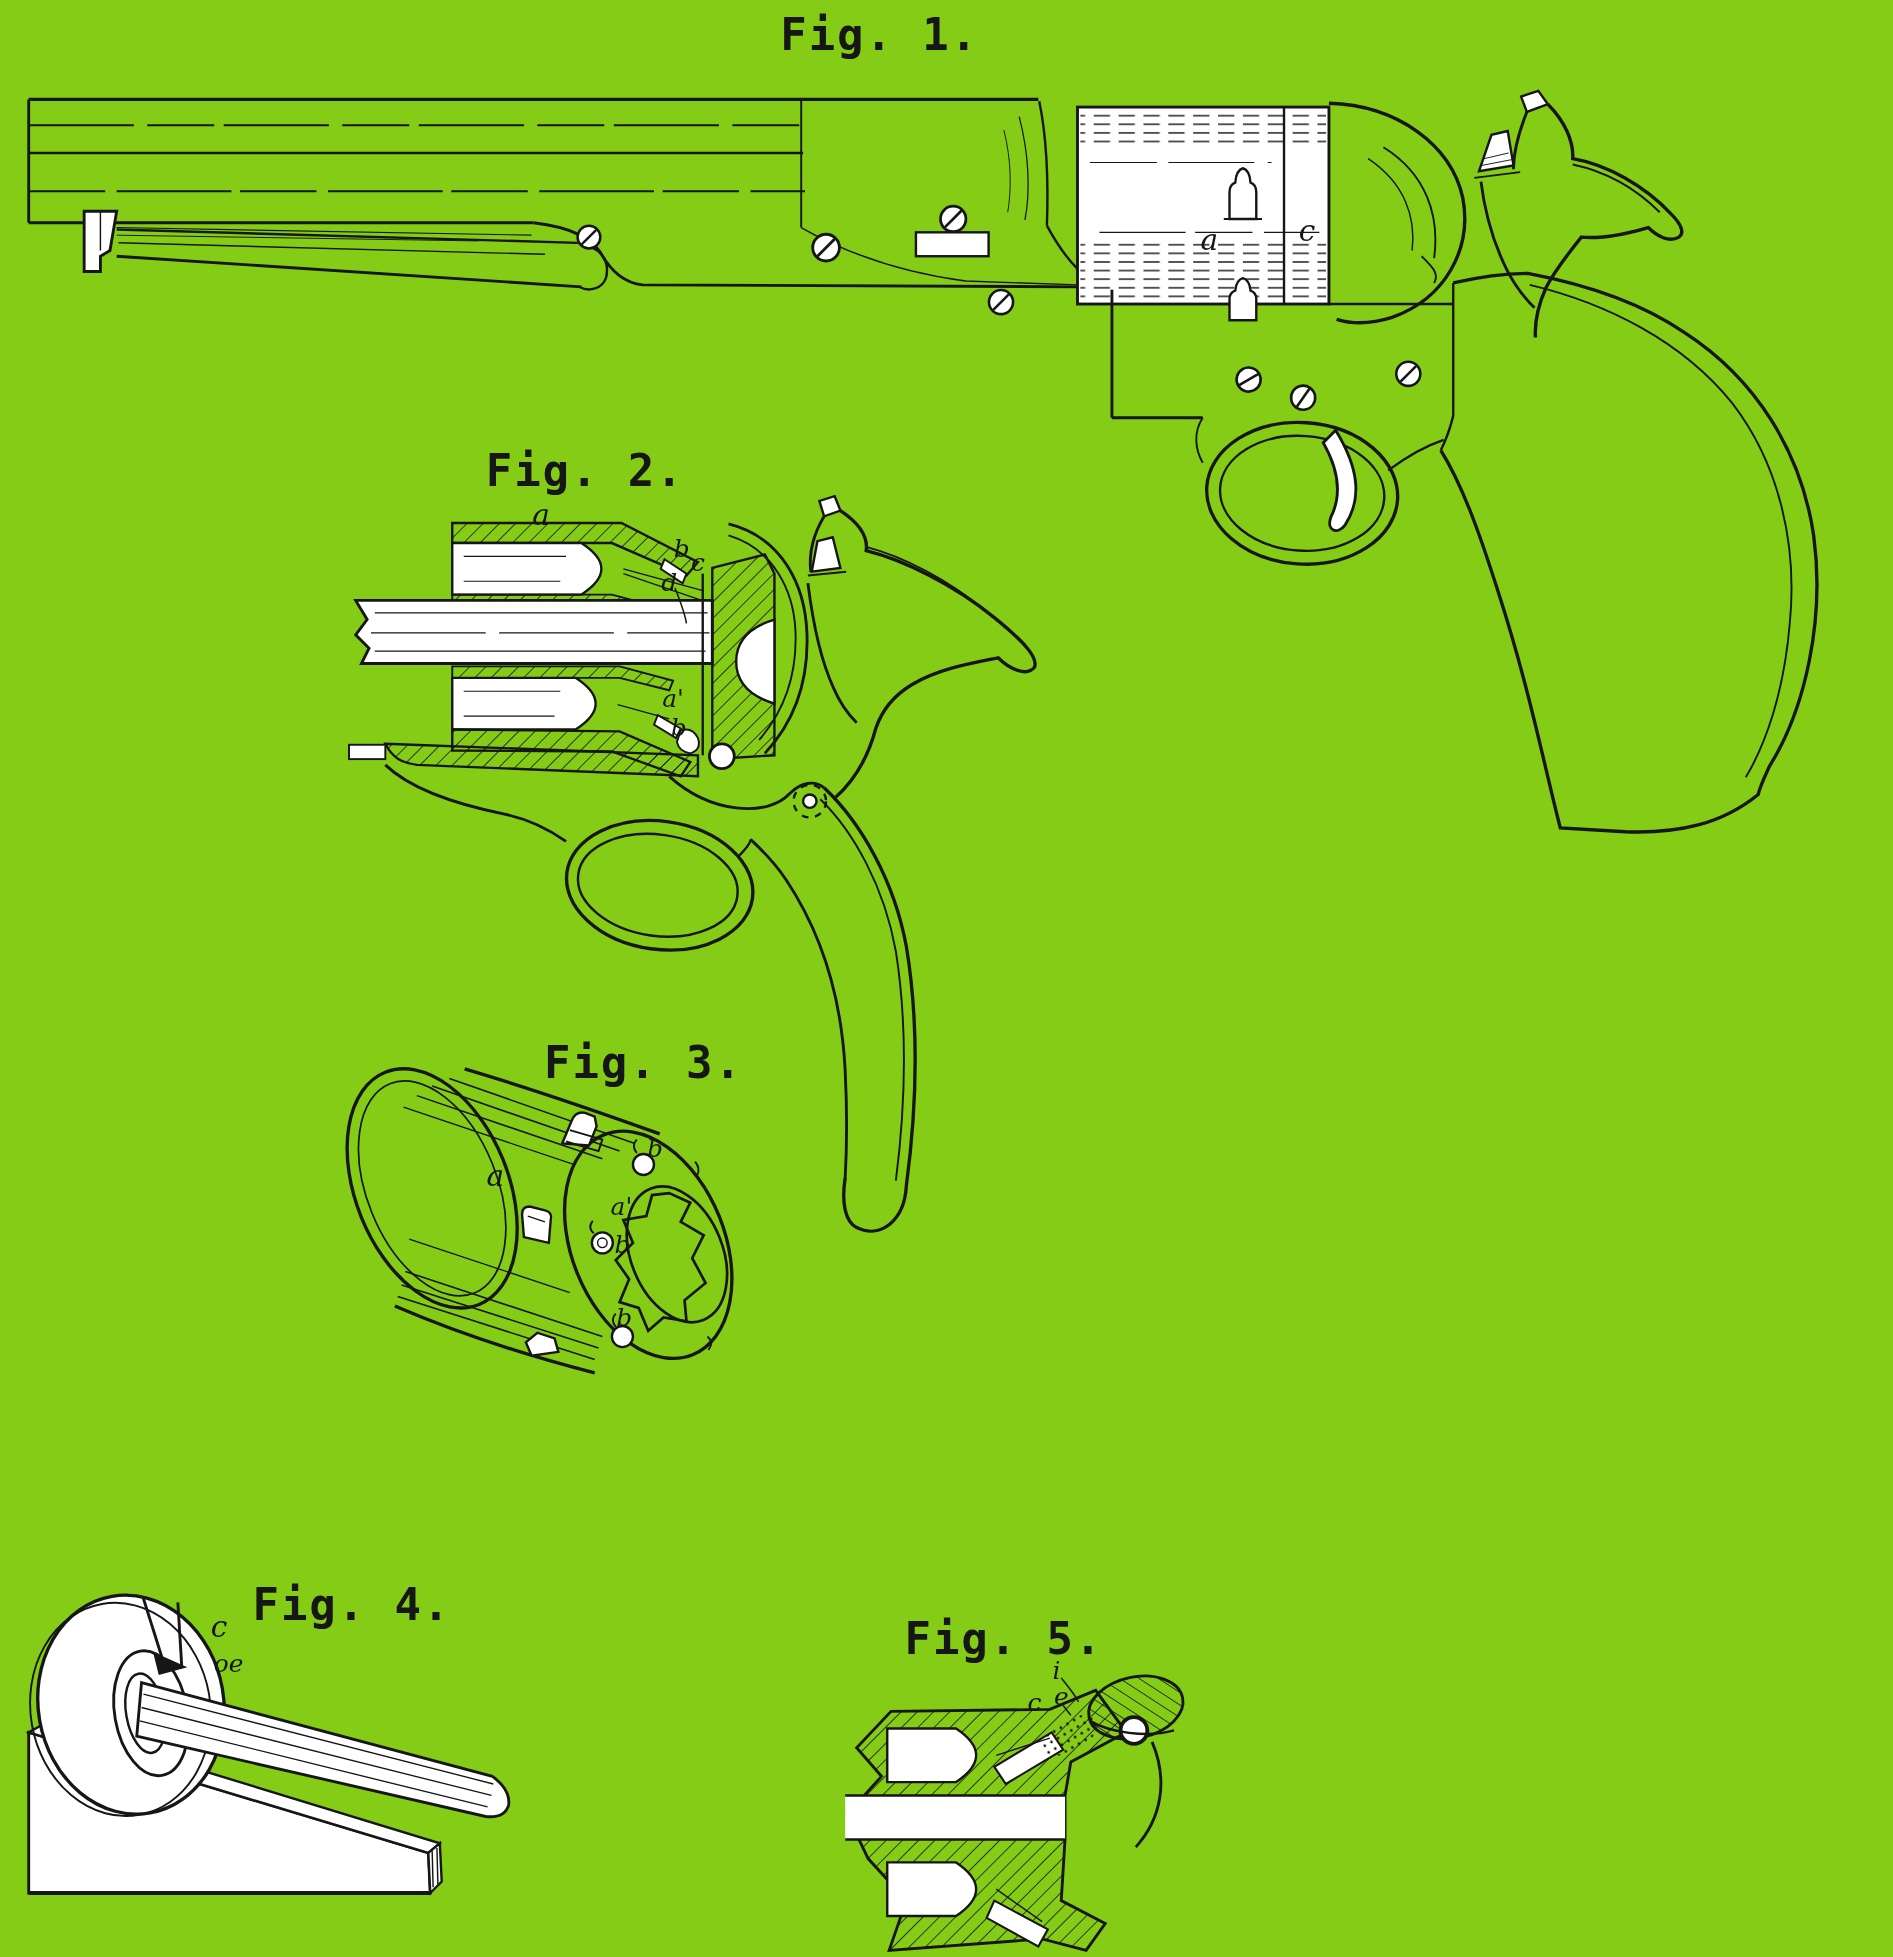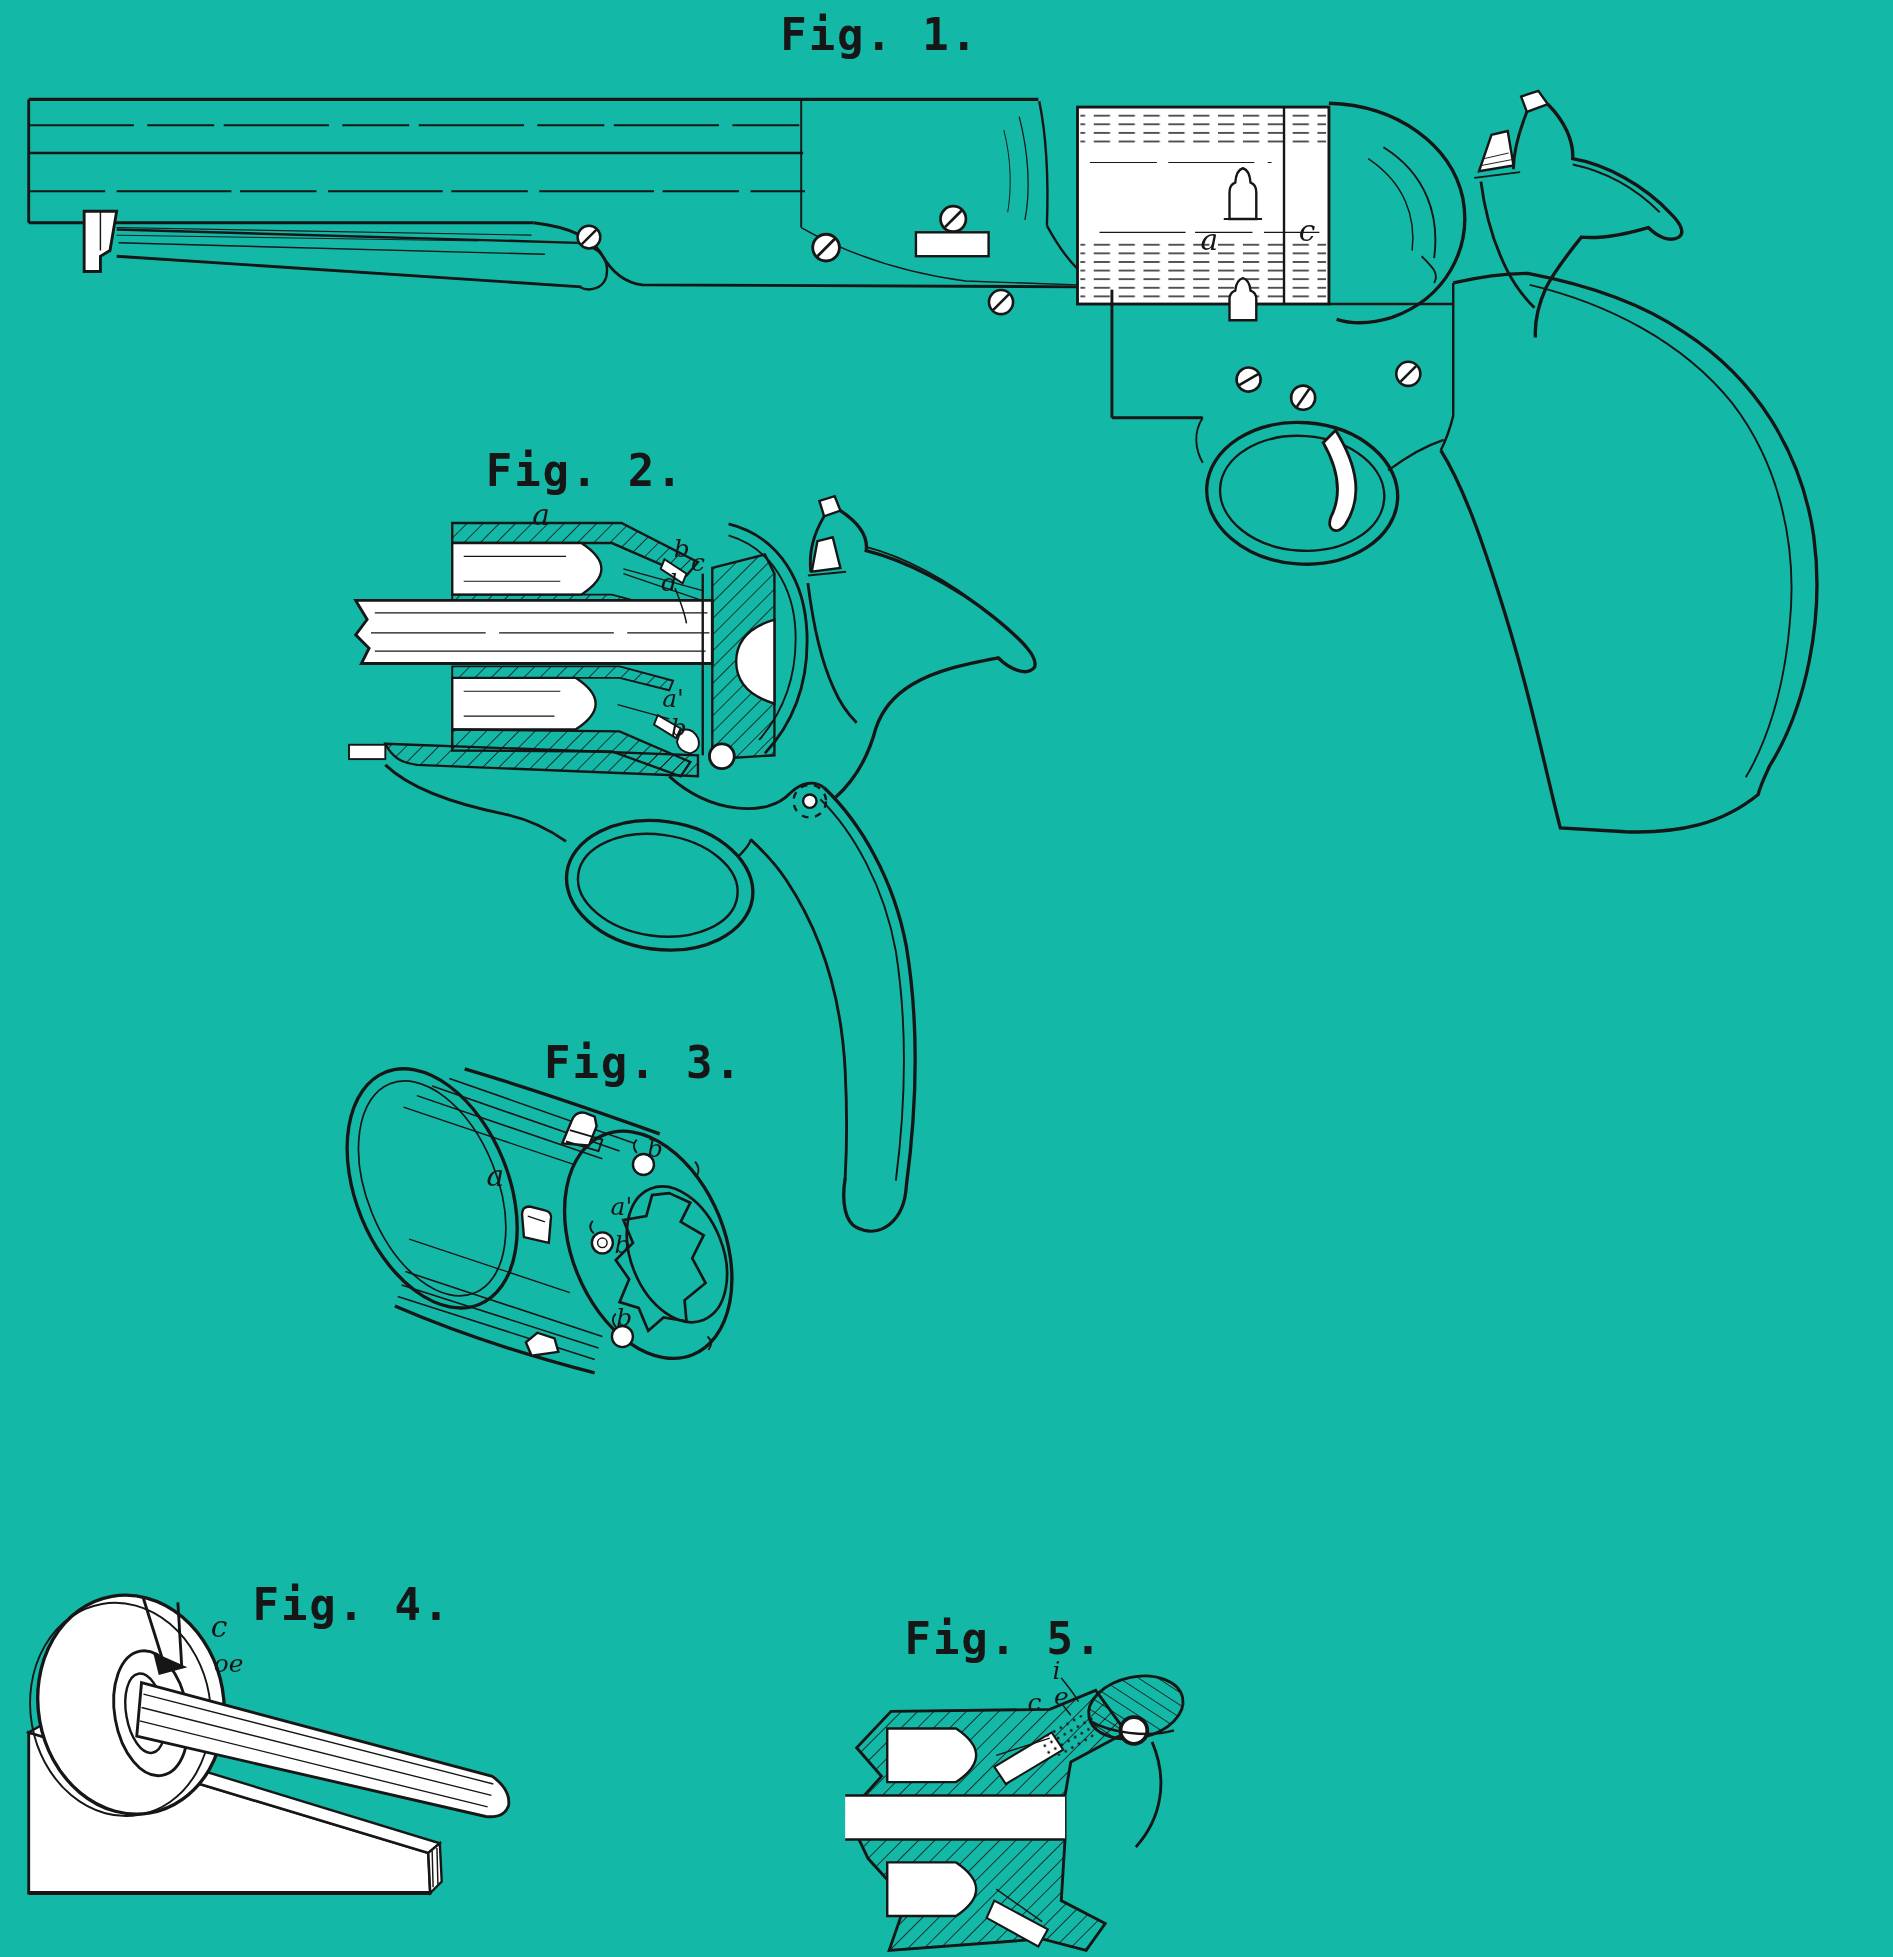--- a/index.html
+++ b/index.html
@@ -1,16 +1,16 @@
 <!DOCTYPE html>
 <html><head>
 <meta charset="utf-8">
 <style>
   html,body{margin:0;padding:0;background:#fff;}
-  #sheet{position:relative;width:1894px;height:1958px;background:#14b8a6;overflow:hidden;
+  #sheet{position:relative;width:1894px;height:1958px;background:#84cc16;overflow:hidden;
          font-family:"DejaVu Sans Mono", monospace;}
   svg{display:block;width:100%;height:100%;}
   .ln{fill:none;stroke:#161616;}
   .fillw{fill:#ffffff;stroke:#161616;}
   .figlabel{font-family:"DejaVu Sans Mono", monospace;font-weight:700;font-size:46px;
             fill:#161616;letter-spacing:2px;}
   .part{font-family:"DejaVu Serif", serif;font-style:italic;font-size:31px;fill:#161616;}
   .partsm{font-family:"DejaVu Serif", serif;font-style:italic;font-size:26px;fill:#161616;}
 </style>
 </head>

